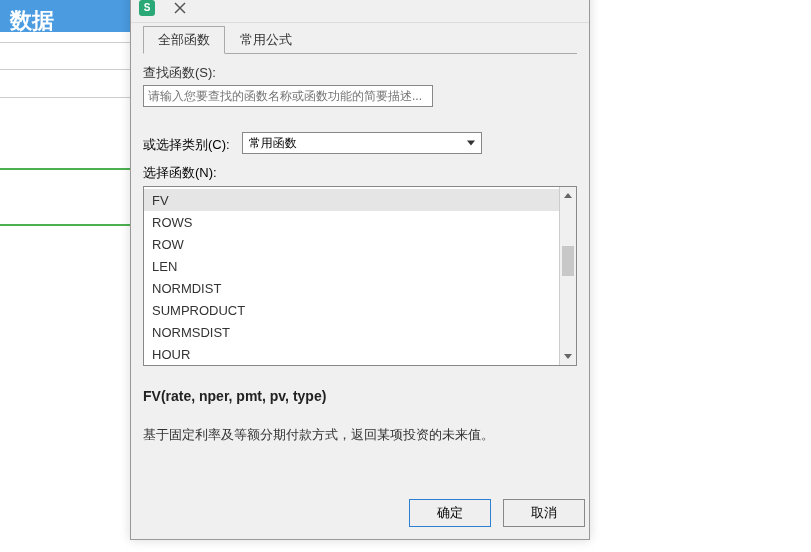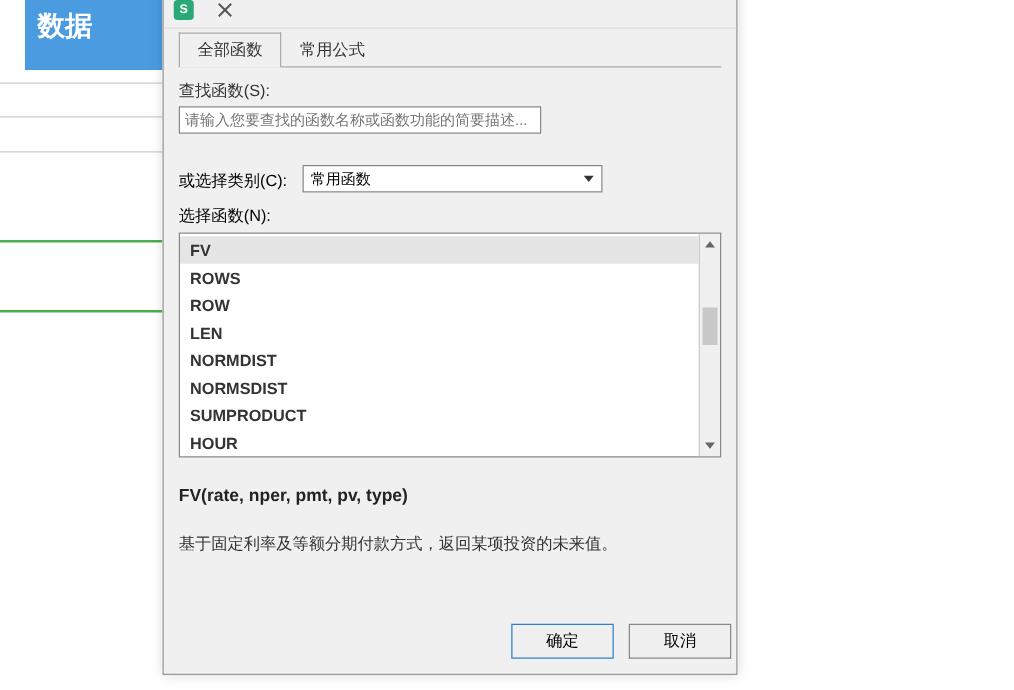--- a/index.html
+++ b/index.html
@@ -1,20 +1,20 @@
 <!DOCTYPE html>
 <html><head>
 <meta charset="utf-8">
 <style>
   * { box-sizing: border-box; margin: 0; padding: 0; font-family: "Microsoft YaHei", "SimSun", Arial, sans-serif; }
   body { background: #fff; width: 811px; height: 552px; overflow: hidden; position: relative; }
 
   
   .sheet-bg { position: absolute; left: 0; top: 0; width: 130px; height: 552px; }
-  .sheet-header { background: #4a9be0; color: #fff; font-size: 22px; font-weight: bold; padding: 6px 10px 10px 10px; height: 56px; margin-left: 20px; }
+  .sheet-header { background: #4a9be0; color: #fff; font-size: 22px; font-weight: bold; padding: 6px 10px 10px 10px; height: 32px; }
   .sheet-row { height: 28px; border-bottom: 1px solid #ccc; }
   .sheet-row.first { border-top: 1px solid #ccc; margin-top: 10px; }
   .sheet-row.green1 { border-bottom: 2px solid #4caf50; margin-top: 44px; }
   .sheet-row.green2 { border-bottom: 2px solid #4caf50; margin-top: 28px; }
 
   
   .dialog {
     position: absolute; left: 130px; top: -8px; width: 460px; height: 548px;
     background: #f0f0f0; border: 1px solid #999;
     box-shadow: 0 0 10px rgba(0,0,0,0.15);
@@ -37,21 +37,21 @@
 
   .category-row { margin-top: 25px; display:flex; align-items:flex-end; font-size:13px; }
   .category-row label { margin-right: 12px; }
   .category-select { position:relative; width: 240px; height:22px; border:1px solid #888; background:#fff; padding:2px 22px 4px 6px; font-size:12px; cursor:pointer; }
   .category-select .caret { position:absolute; right:6px; top:50%; transform:translateY(-50%); width:0; height:0; border-left:4px solid transparent; border-right:4px solid transparent; border-top:5px solid #333; }
 
   .select-label { margin-top:10px; font-size:13px; }
 
   .listbox-wrap { margin-top:4px; position:relative; }
   .listbox { width: 100%; height: 180px; border:1px solid #888; background:#fff; overflow:hidden; }
-  .list-inner { height:100%; display:flex;font-weight:bold; }
+  .list-inner { height:100%; display:flex; }
   .items { flex:1; padding: 2px 0; }
   .item { padding: 2px 8px; font-size: 13px; color:#333; cursor:pointer; height:22px; display:flex; align-items:center; }
   .item.selected { background:#e5e5e5; }
   .vscroll { width:17px; background:#f0f0f0; border-left:1px solid #ccc; display:flex; flex-direction:column; }
   .vscroll .sbtn { height:17px; display:flex; align-items:center; justify-content:center; cursor:pointer; }
   .vscroll .sbtn .tri-up { width:0;height:0;border-left:4px solid transparent;border-right:4px solid transparent;border-bottom:5px solid #666; }
   .vscroll .sbtn .tri-dn { width:0;height:0;border-left:4px solid transparent;border-right:4px solid transparent;border-top:5px solid #666; }
   .vscroll .track { flex:1; position:relative; }
   .vscroll .thumb { position:absolute; left:2px; right:2px; top:42px; height:30px; background:#c8c8c8; }
 
@@ -107,22 +107,22 @@
 
     <div class="listbox-wrap">
       <div class="listbox">
         <div class="list-inner">
           <div class="items" id="fn-items">
               <div class="item selected">FV</div>
               <div class="item">ROWS</div>
               <div class="item">ROW</div>
               <div class="item">LEN</div>
               <div class="item">NORMDIST</div>
+              <div class="item">SUMPRODUCT</div>
               <div class="item">NORMSDIST</div>
-              <div class="item">SUMPRODUCT</div>
               <div class="item">HOUR</div>
             </div>
           <div class="vscroll">
             <div class="sbtn">
                 <div class="tri-up"></div>
               </div>
             <div class="track">
                 <div class="thumb"></div>
               </div>
             <div class="sbtn">

